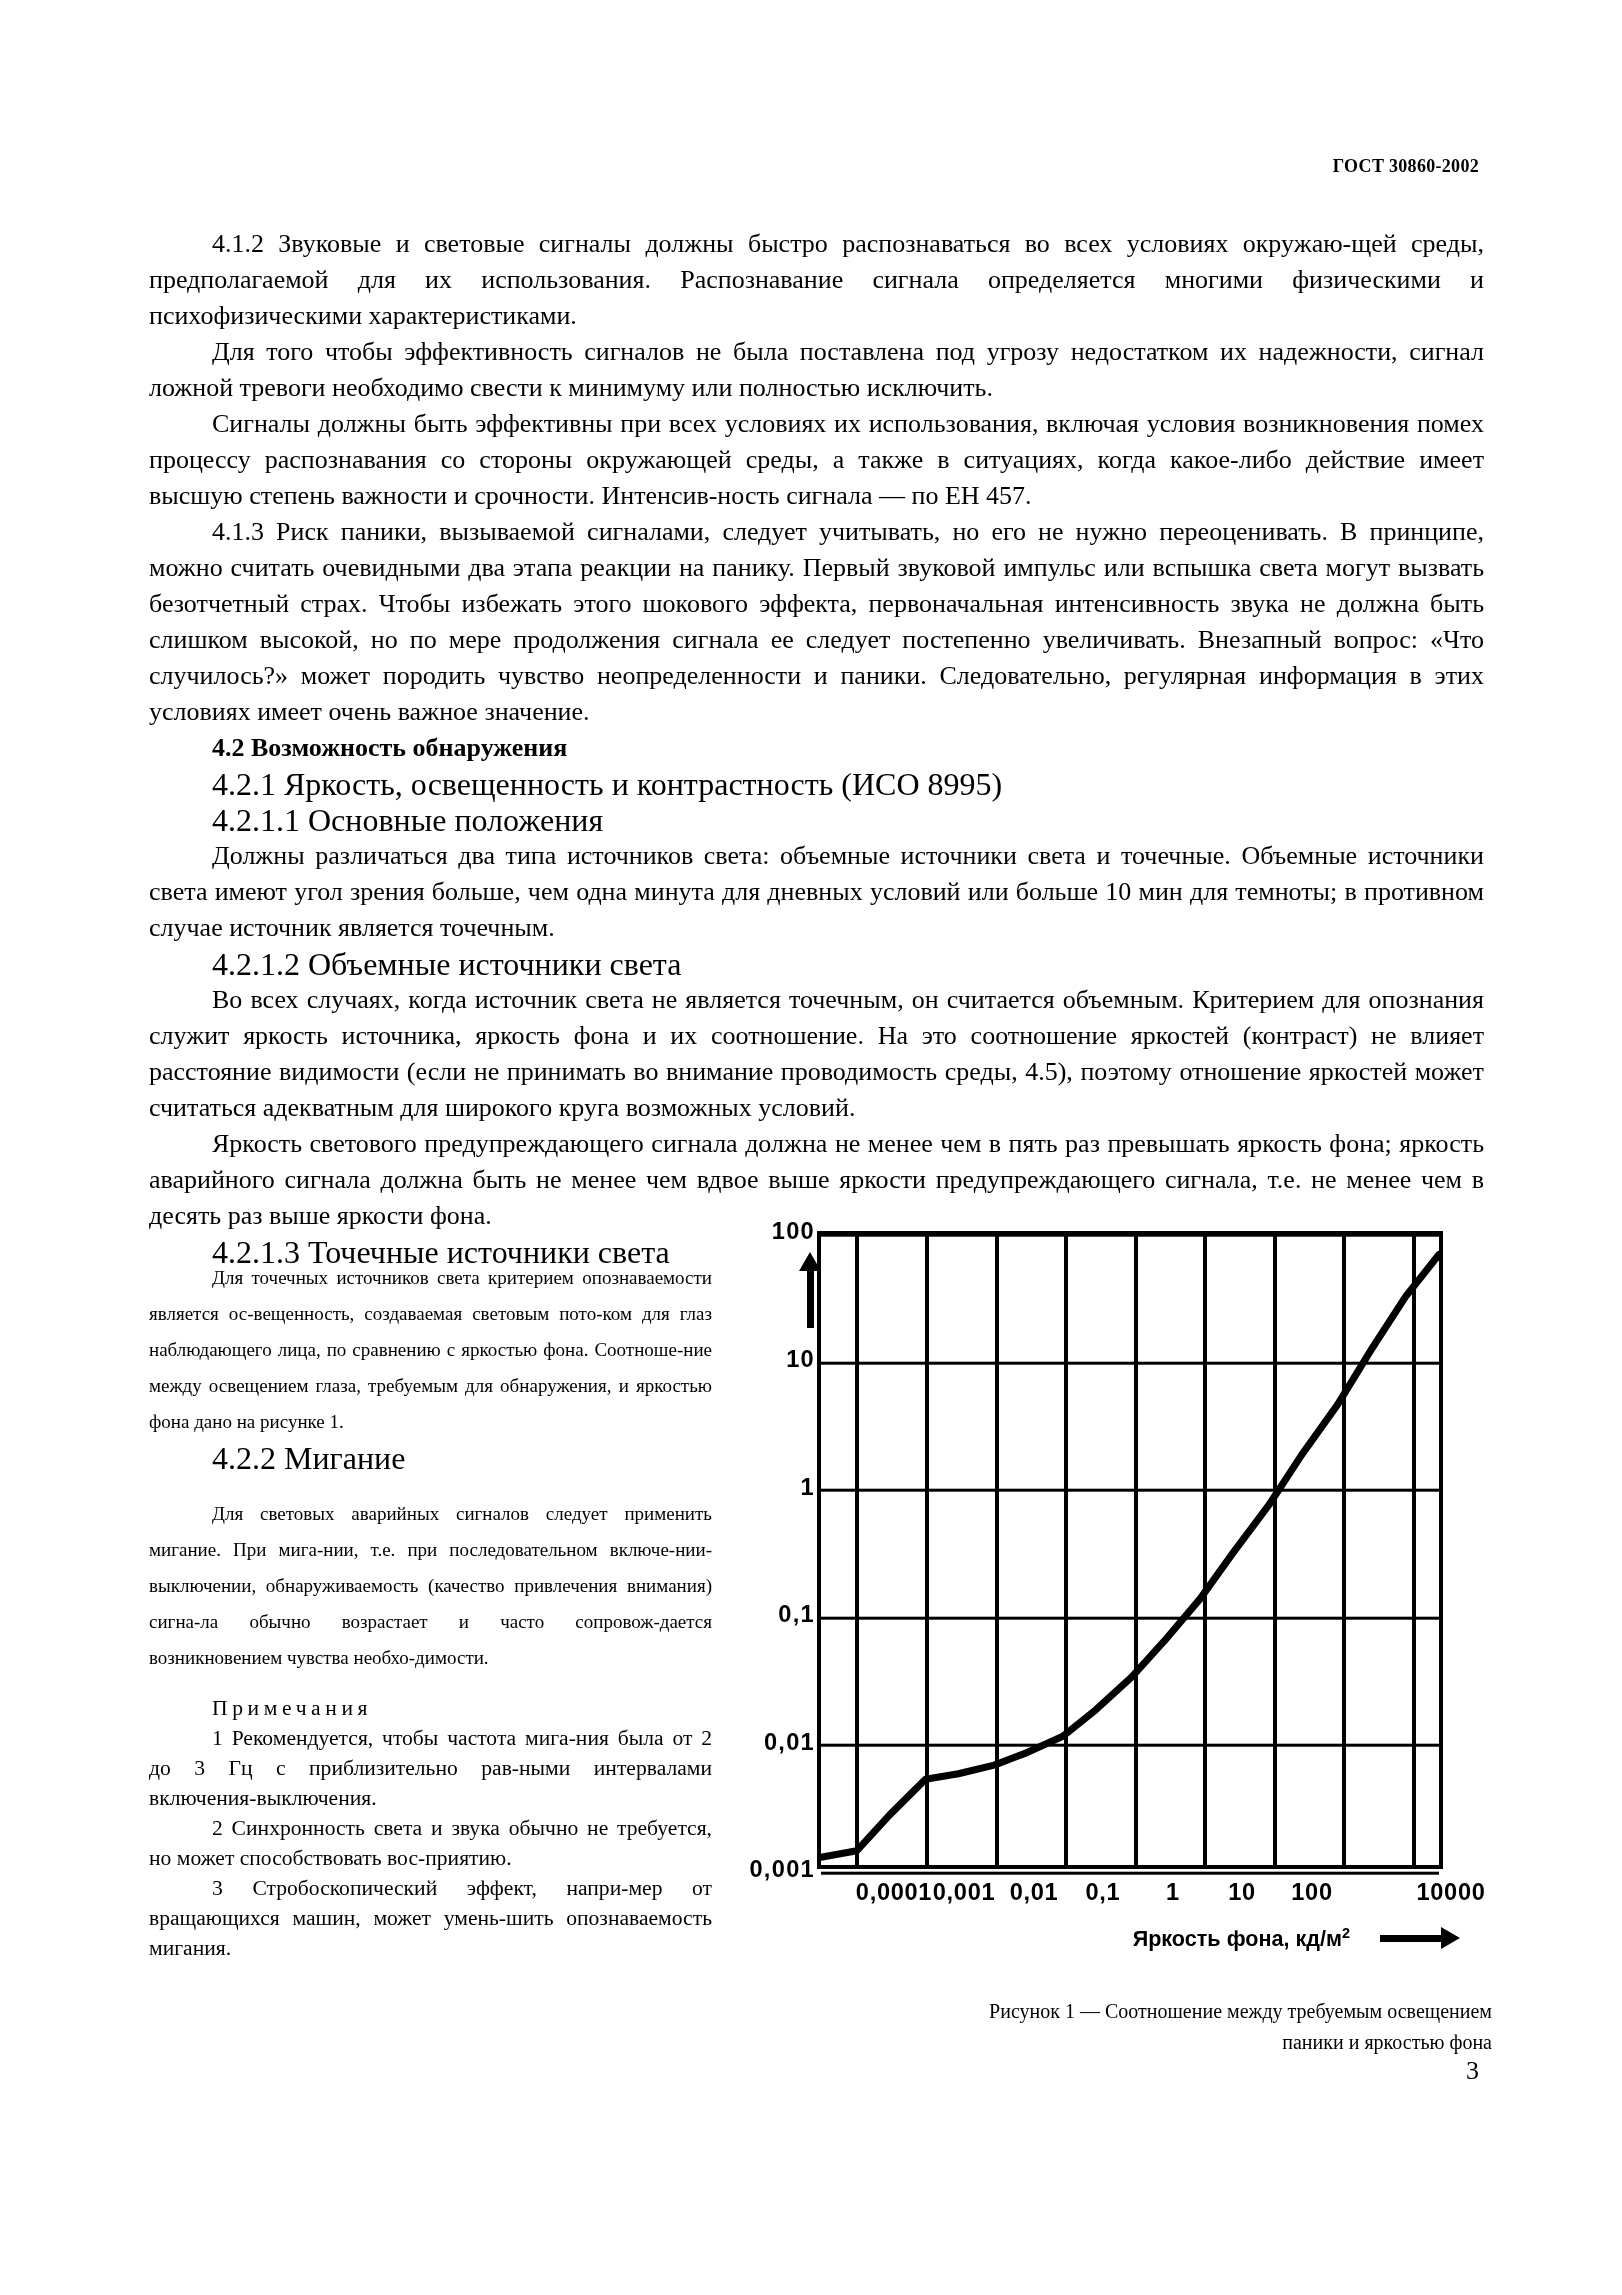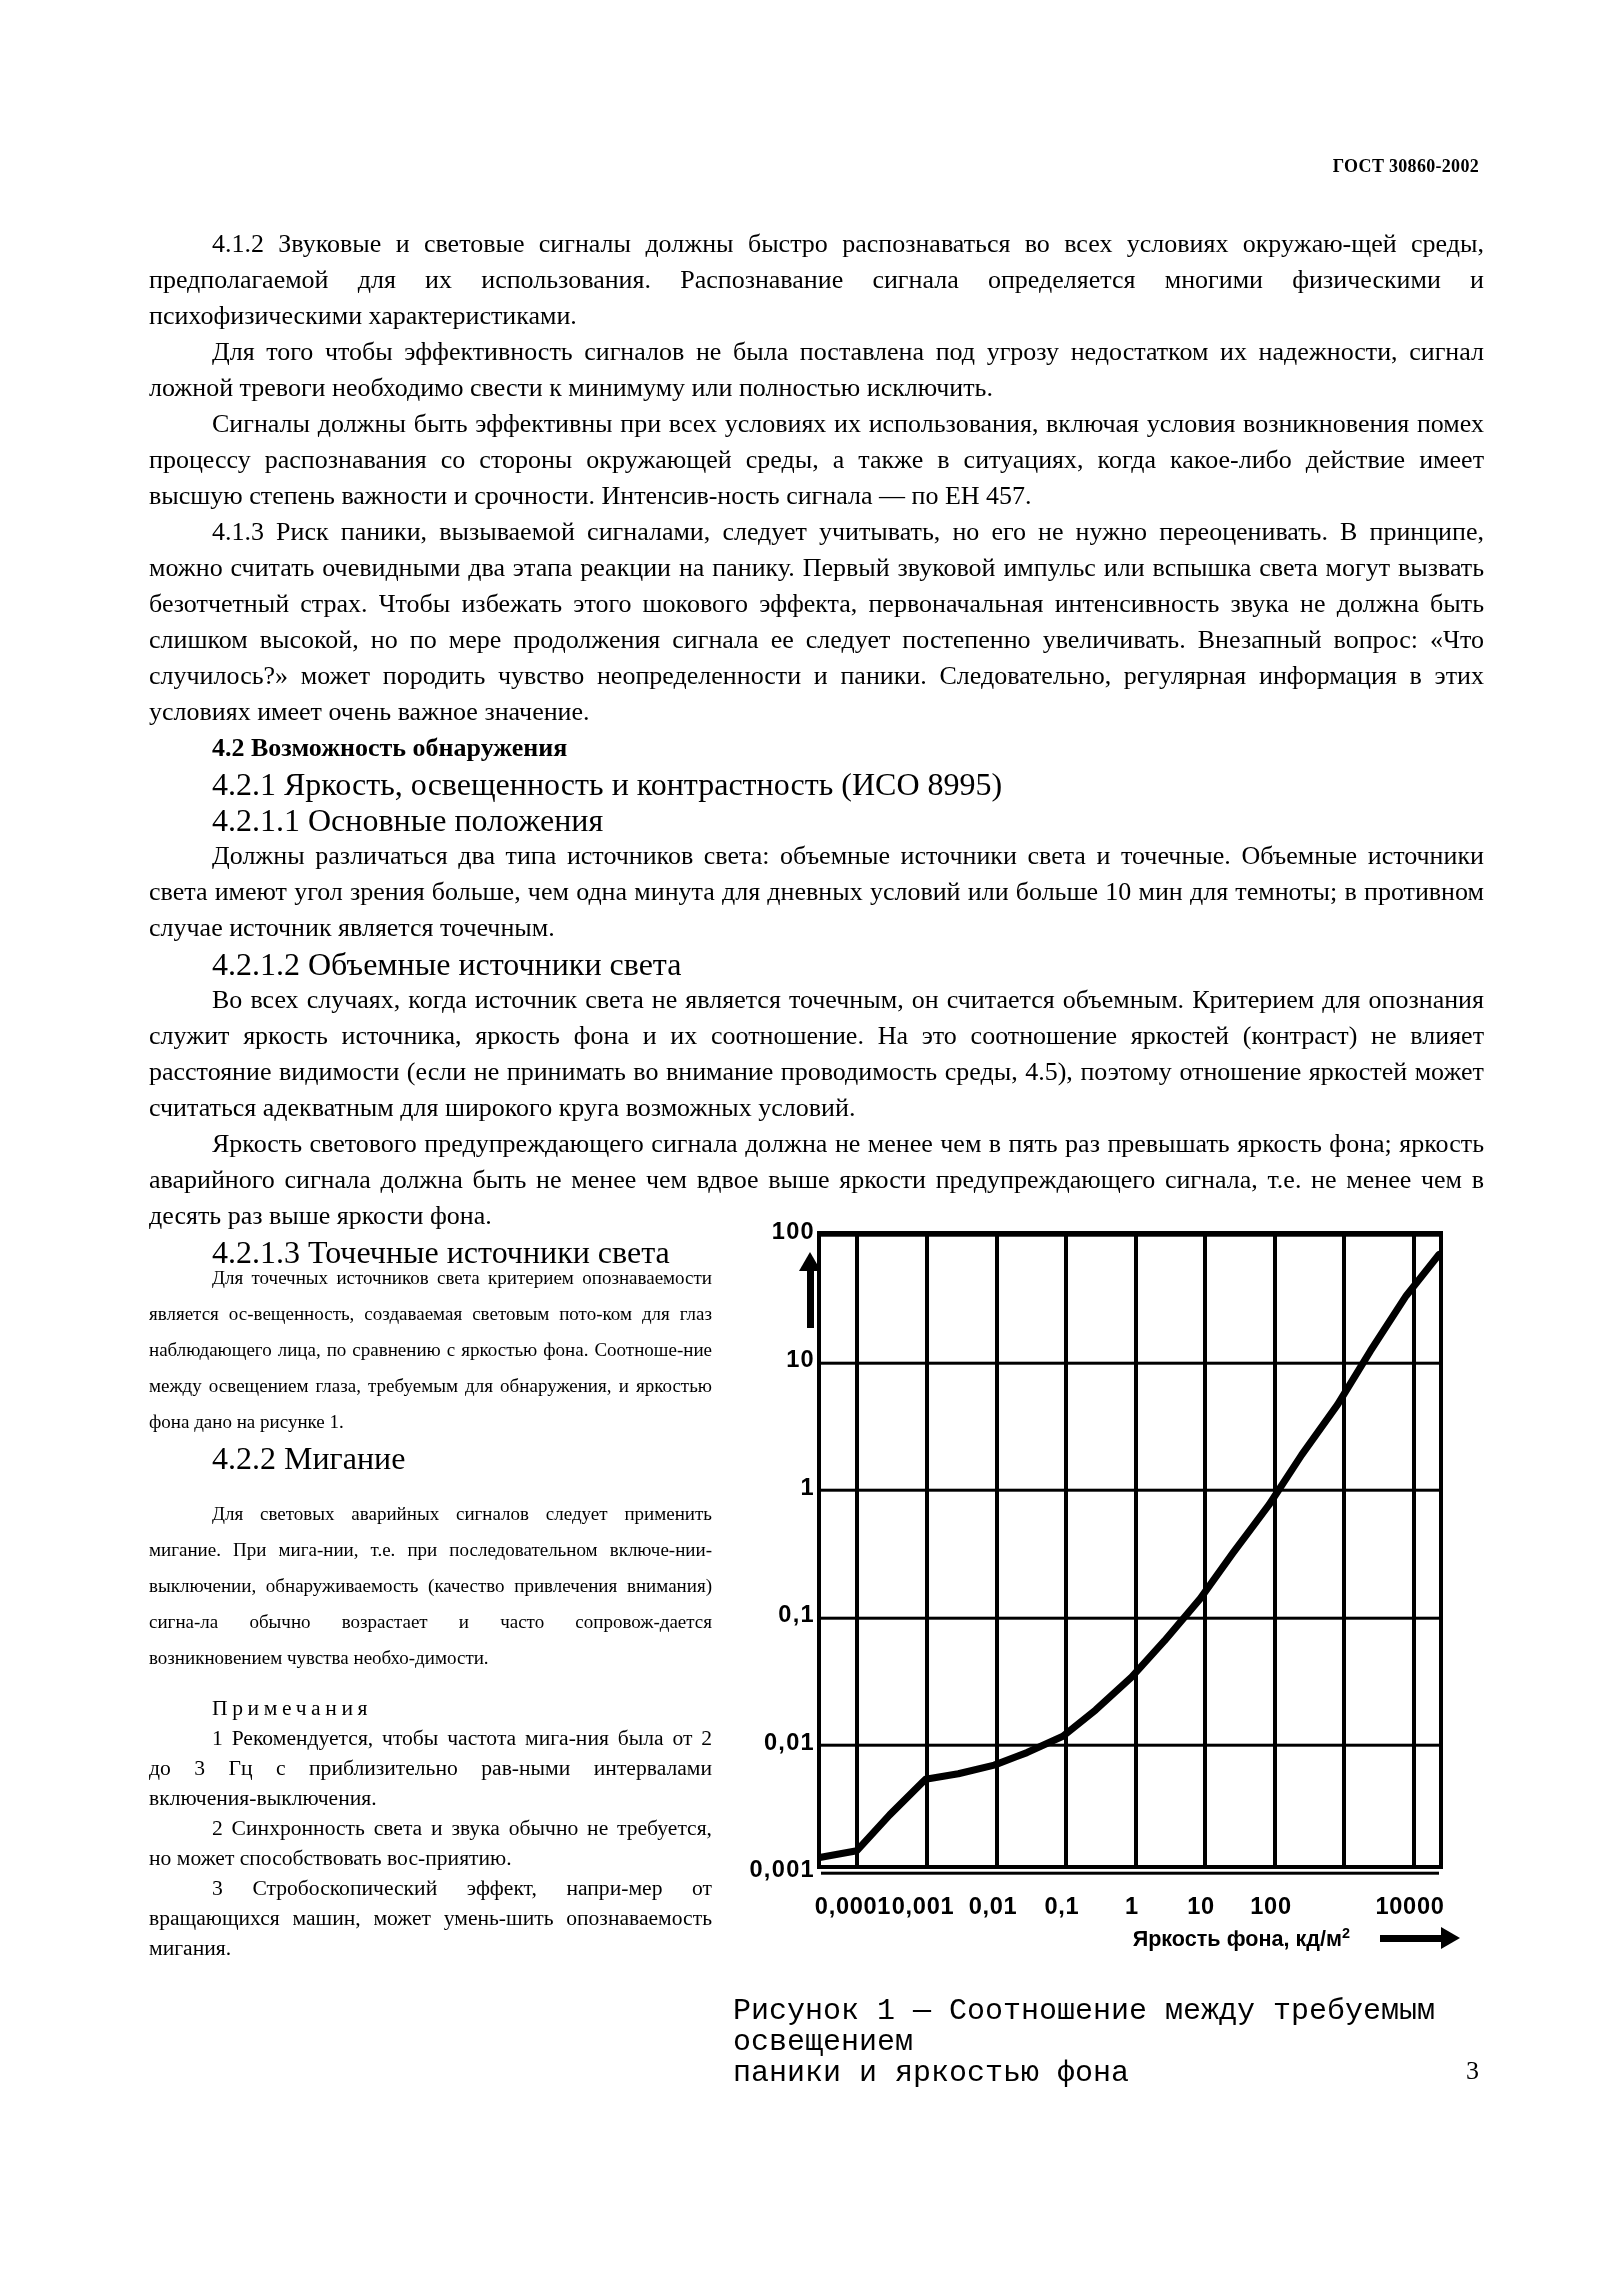--- a/index.html
+++ b/index.html
@@ -186,27 +186,28 @@
   }
   .xticks {
     position: absolute;
     left: 84px;
     top: 645px;
     width: 626px;
     height: 39px;
   }
   .xtick {
     position: absolute;
-    top: 18px;
+    top: 4px;
     font-family: "Liberation Sans", sans-serif;
     font-weight: bold;
     font-size: 23.6px;
     letter-spacing: 0.7px;
     transform: translateX(-50%);
     white-space: nowrap;
+    margin-left: 41px;
   }
   .x-axis-label {
     position: absolute;
     left: 84px;
     top: 695px;
     width: 626px;
     text-align: right;
     font-family: "Liberation Sans", sans-serif;
     font-weight: bold;
     font-size: 21.6px;
@@ -233,24 +234,24 @@
     top: -7.9px;
     border-top: 11px solid transparent;
     border-bottom: 11px solid transparent;
     border-left: 19.6px solid #000;
   }
   .fig-caption {
     position: absolute;
     left: 0;
     top: 766px;
     width: 759px;
-    text-align: left;
-    font-size: 30px;
+    text-align: right;
+    font-size: 20px;
     line-height: 31px;
-    font-family: Liberation Mono, monospace;
+    font-family: Liberation Serif, serif;
   }
 
   
   .page-number {
     position: absolute;
     right: 143px;
     top: 2056px;
     font-size: 26px;
   }
 </style>

